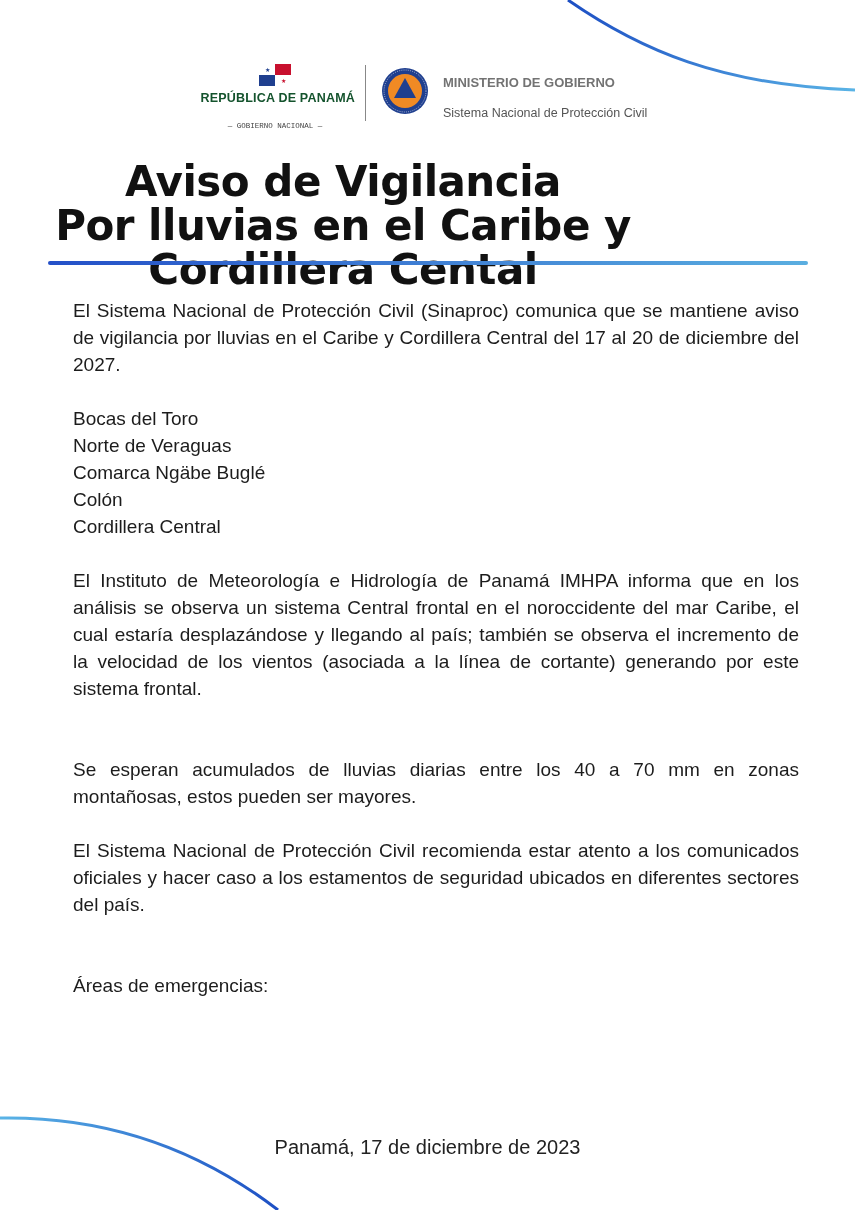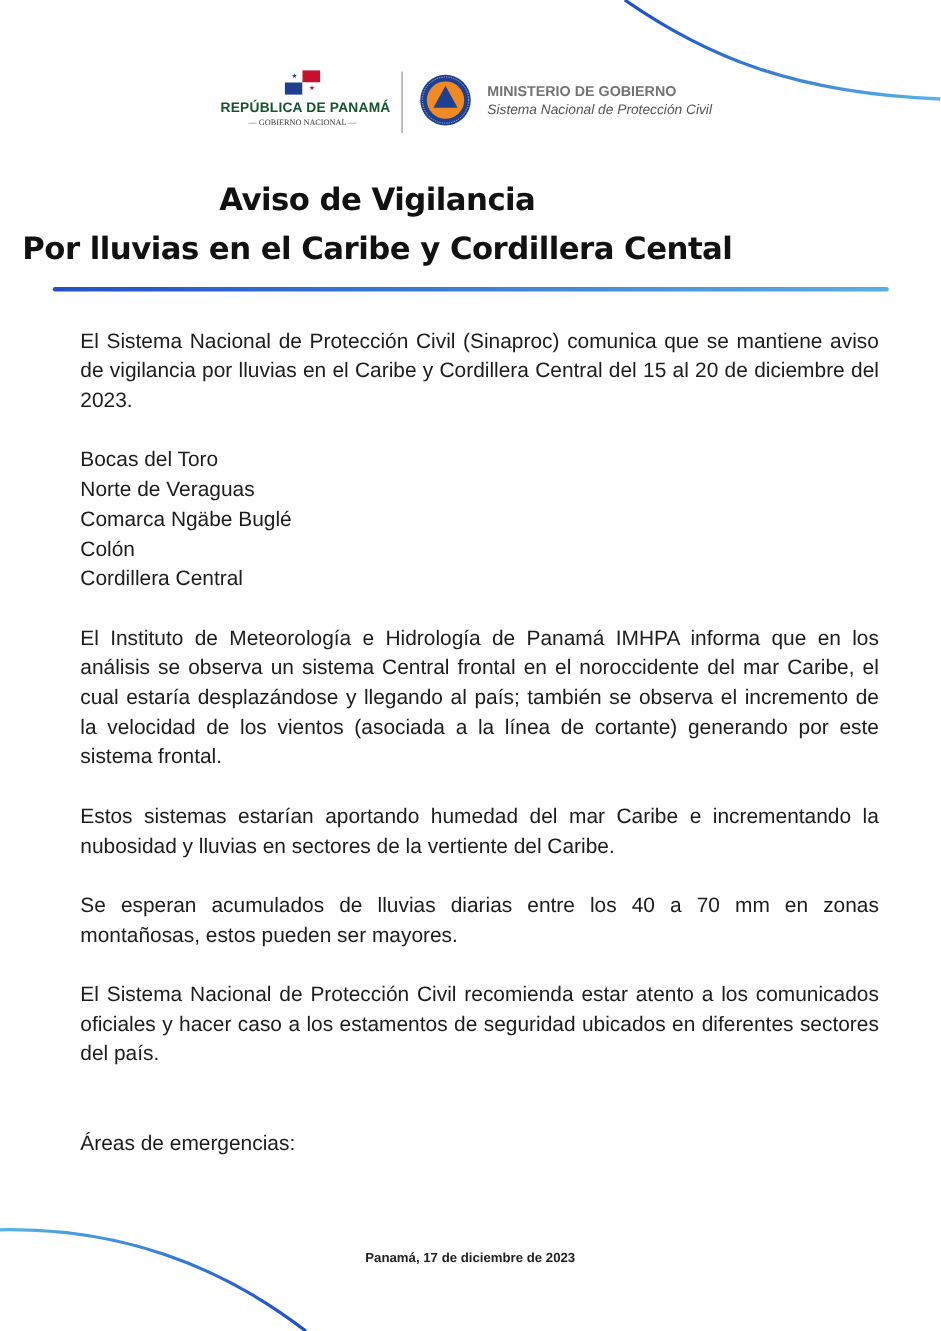--- a/index.html
+++ b/index.html
@@ -4,37 +4,37 @@
 <style>
   html, body { margin:0; padding:0; }
   body { width:855px; height:1210px; background:#ffffff; position:relative; overflow:hidden;
          font-family:"DejaVu Sans", "Liberation Sans", sans-serif; color:#1a1a1a; }
   .deco { position:absolute; left:0; top:0; }
   .header { position:absolute; top:60px; left:195px; width:470px; height:66px; }
   .rep { position:absolute; left:0; top:0; width:160px; text-align:center; }
   .flag { width:32px; height:22px; margin:4px auto 0; display:grid; grid-template-columns:1fr 1fr; grid-template-rows:1fr 1fr; }
   .flag div { position:relative; }
   .rep-name { font-family:"Liberation Sans", sans-serif; font-weight:bold; font-size:12.5px; color:#14532d; margin-top:5px; letter-spacing:0.2px;text-align:right; }
-  .rep-sub { font-family:Liberation Serif, serif; font-size:7.5px; color:#444; margin-top:2px; }
+  .rep-sub { font-family:Liberation Mono, monospace; font-size:7.5px; color:#444; margin-top:17px; }
   .vline { position:absolute; left:170px; top:5px; width:1px; height:56px; background:#888; }
   .seal { position:absolute; left:186px; top:7px; width:48px; height:48px; }
   .min { position:absolute; left:248px; top:15px; }
   .min-title { font-family:"Liberation Sans", sans-serif; font-weight:bold; font-size:13px; color:#737373; }
-  .min-sub { font-family:"Liberation Sans", sans-serif; font-size:12.5px; color:#555; margin-top:3px;font-style:italic; }
+  .min-sub { font-family:"Liberation Sans", sans-serif; font-size:12.5px; color:#555; margin-top:16px; }
   .title { position:absolute; top:160px; left:0; width:686px; text-align:center;
-           font-family:"DejaVu Sans", sans-serif; font-weight:bold; color:#111; font-size:28px; line-height:44px; letter-spacing:-0.5px; }
+           font-family:"DejaVu Sans", sans-serif; font-weight:bold; color:#111; font-size:42px; line-height:44px; letter-spacing:-0.5px; }
   .rule { position:absolute; top:261px; left:48px; width:760px; height:4px;
           background:linear-gradient(to right, #2450c8, #5aaee0); border-radius:2px; }
   .body { position:absolute; top:297px; left:73px; width:726px; font-family:"Liberation Sans", sans-serif;
           font-size:19px; line-height:27px; color:#1c1c1c; }
   .body p { margin:0; text-align:justify; }
   .gap { height:27px; }
   .list div { line-height:27px; }
   .footer-date { position:absolute; top:1136px; left:0; width:855px; text-align:center;
-                 font-family:"Liberation Sans", sans-serif; font-size:12px; color:#222;font-weight:bold; }
+                 font-family:"Liberation Sans", sans-serif; font-size:20px; color:#222; }
 </style>
 </head>
 <body>
 
 <svg class="deco" width="855" height="1210" viewBox="0 0 855 1210">
   <defs>
     <linearGradient id="g1" x1="0" y1="0" x2="1" y2="0">
       <stop offset="0" stop-color="#1d4fc4"></stop>
         <stop offset="1" stop-color="#5ab4e6"></stop>
     </linearGradient>
@@ -75,33 +75,32 @@
   </div>
 </div>
 
 <div class="title">
   <div>Aviso de Vigilancia</div>
   <div>Por lluvias en el Caribe y Cordillera Cental</div>
 </div>
 <div class="rule"></div>
 
 <div class="body">
-  <p>El Sistema Nacional de Protección Civil (Sinaproc) comunica que se mantiene aviso de vigilancia  por lluvias en el Caribe y Cordillera Central  del 15 al 20 de diciembre del 2023.</p>
+  <p>El Sistema Nacional de Protección Civil (Sinaproc) comunica que se mantiene aviso de vigilancia  por lluvias en el Caribe y Cordillera Central  del 17 al 20 de diciembre del 2027.</p>
   <div class="gap"></div>
   <div class="list">
     <div>Bocas del Toro</div>
     <div>Norte de Veraguas</div>
     <div>Comarca Ngäbe Buglé</div>
     <div>Colón</div>
     <div>Cordillera Central</div>
   </div>
   <div class="gap"></div>
   <p>El Instituto de Meteorología e Hidrología de Panamá IMHPA informa que en los análisis se observa un sistema Central frontal en el noroccidente del mar Caribe, el cual estaría desplazándose y llegando al país; también se observa el incremento de la velocidad de los vientos (asociada a la línea de cortante) generando por este sistema frontal.</p>
   <div class="gap"></div>
-  <p>Estos sistemas estarían aportando humedad del mar Caribe e incrementando la nubosidad y lluvias en sectores de la vertiente del Caribe.</p>
   <div class="gap"></div>
   <p>Se esperan acumulados de lluvias diarias entre los 40 a 70 mm en zonas montañosas, estos pueden ser mayores.</p>
   <div class="gap"></div>
   <p>El Sistema Nacional de Protección Civil recomienda estar atento a los comunicados oficiales y hacer caso a los estamentos de seguridad ubicados en diferentes sectores del país.</p>
   <div class="gap"></div>
   <div class="gap"></div>
   <div>Áreas de emergencias:</div>
 </div>
 
 <div class="footer-date">Panamá, 17 de diciembre de 2023</div>

